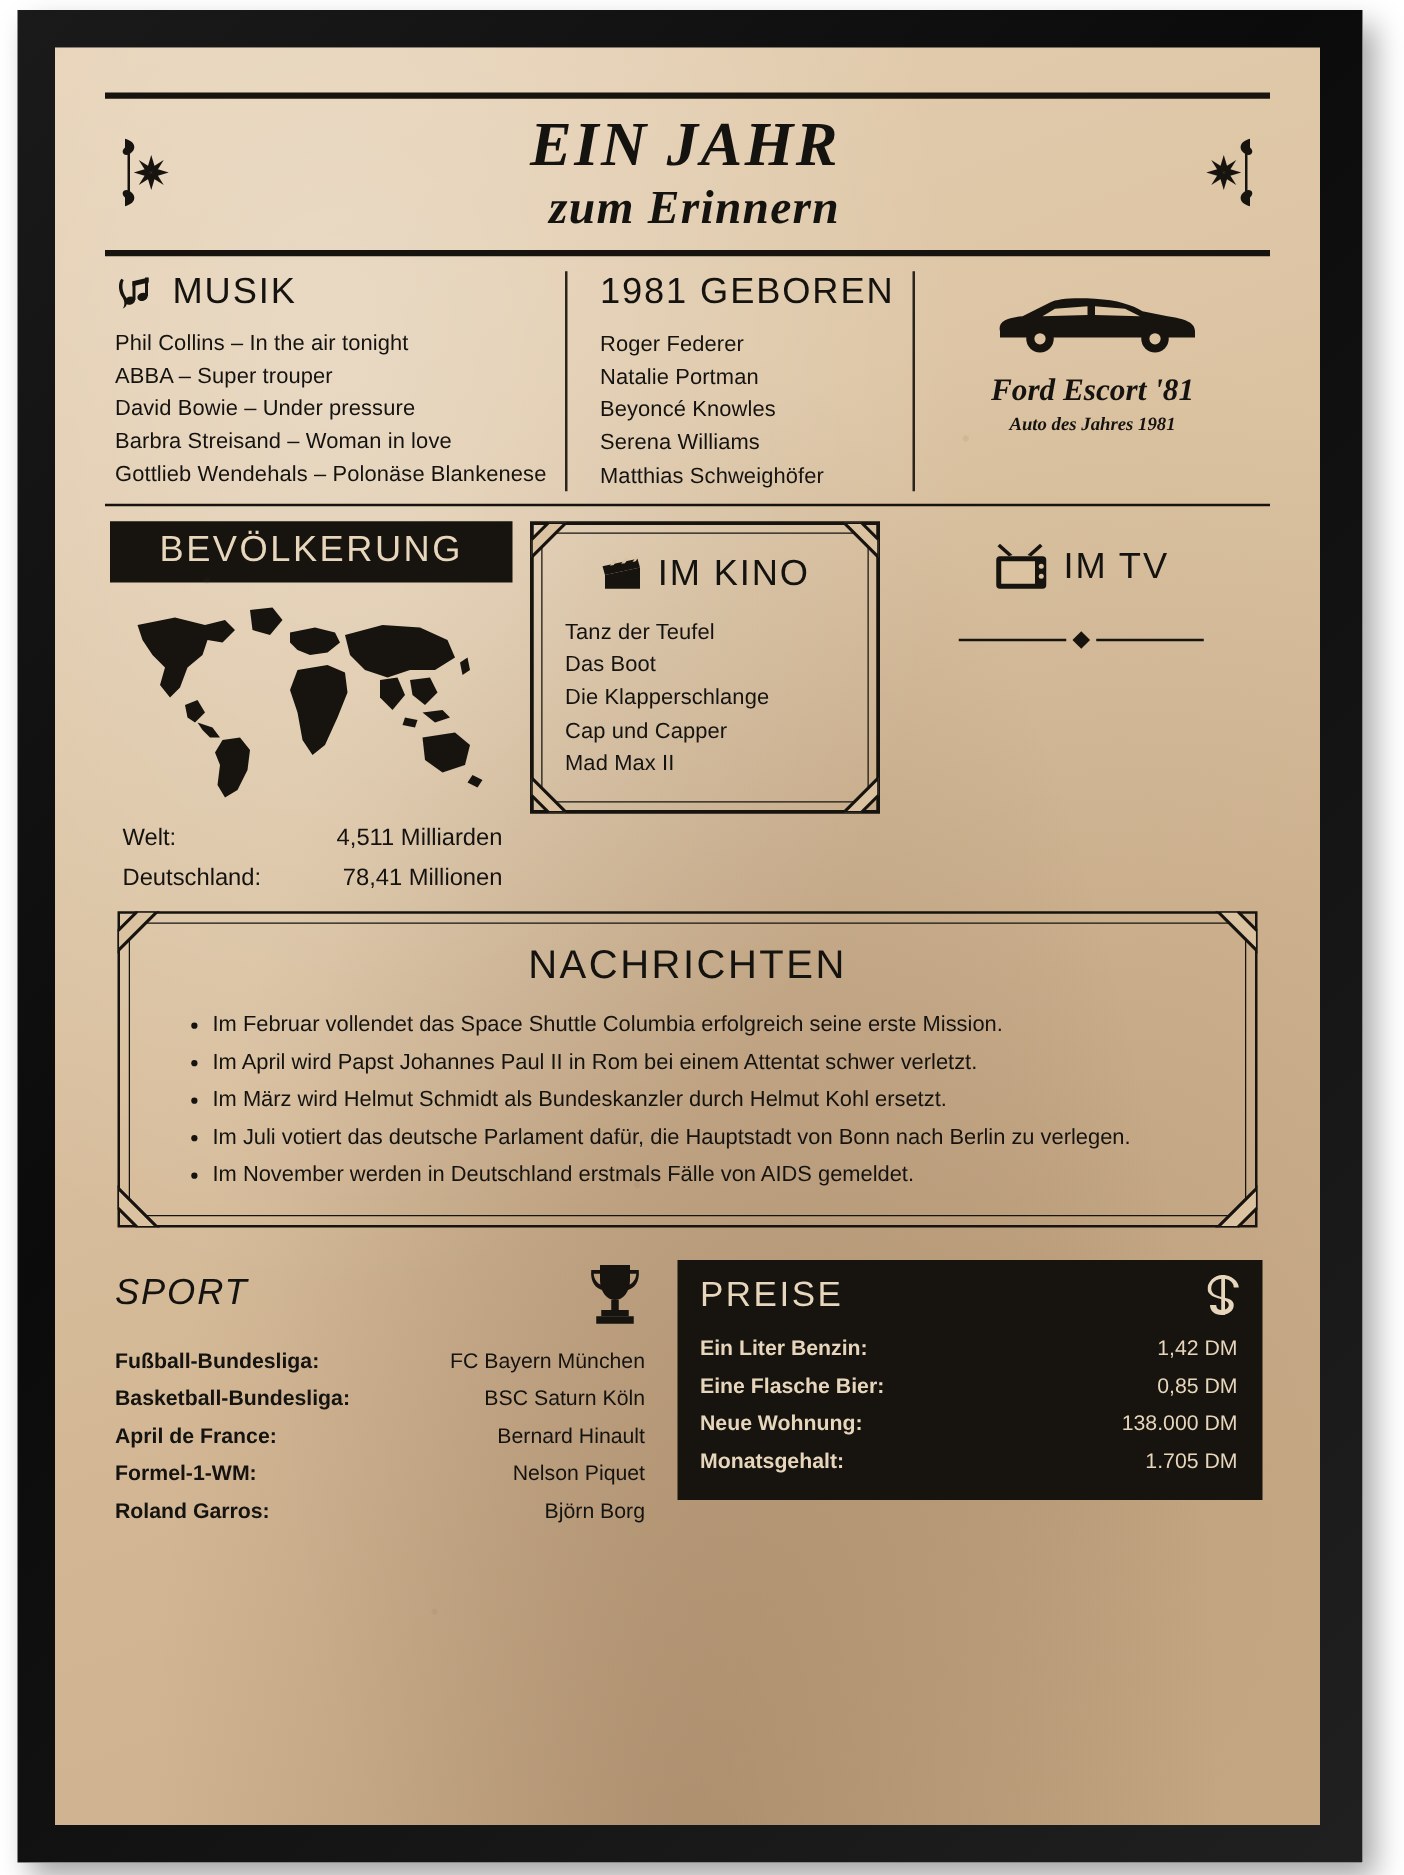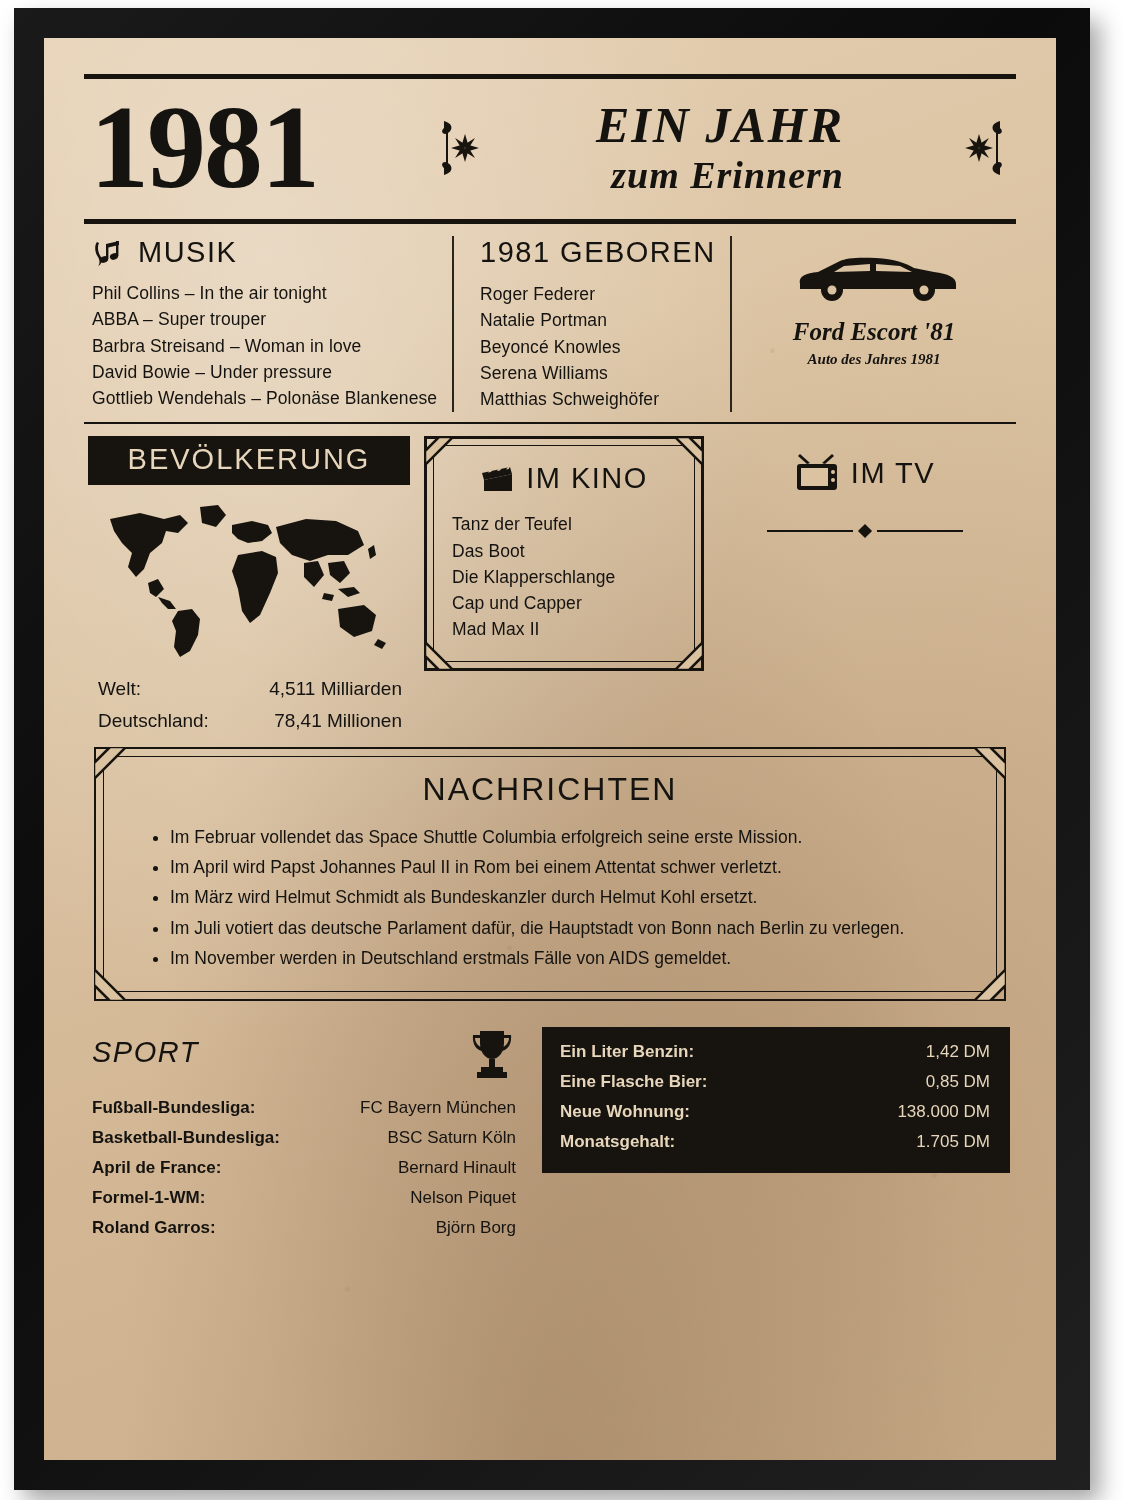--- a/index.html
+++ b/index.html
@@ -283,21 +283,20 @@
 </style>
 </head>
 <body>
 
 <div id="poster-frame">
   <div id="poster-paper">
 
     <div class="rule-thick"></div>
     <div id="header">
       <div id="header-inner">
-        <div id="year-title">1981</div>
 
         <svg class="ornament" viewBox="0 0 46 70">
           <g fill="#17140f">
             <path d="M10 8 C 18 10, 20 16, 14 20 C 9 23, 6 18, 10 15"></path>
             <path d="M10 62 C 18 60, 20 54, 14 50 C 9 47, 6 52, 10 55"></path>
             <rect x="12" y="20" width="2" height="30"></rect>
             <g transform="translate(31,35)">
               <path d="M0 -14 L3 -4 L0 0 L-3 -4 Z"></path>
               <path d="M0 14 L3 4 L0 0 L-3 4 Z"></path>
               <path d="M-14 0 L-4 3 L0 0 L-4 -3 Z"></path>
@@ -348,22 +347,22 @@
               <path d="M14 8 L27 5 L27 9 L14 12 Z"></path>
               <ellipse cx="12" cy="23.5" rx="4.2" ry="3.2" transform="rotate(-18 12 23.5)"></ellipse>
               <ellipse cx="22" cy="20.5" rx="4.2" ry="3.2" transform="rotate(-18 22 20.5)"></ellipse>
             </g>
           </svg>
           <div class="sec-title">MUSIK</div>
         </div>
         <div>
           <div class="list-line">Phil Collins – In the air tonight</div>
           <div class="list-line">ABBA – Super trouper</div>
+          <div class="list-line">David Bowie – Under pressure</div>
           <div class="list-line">Barbra Streisand – Woman in love</div>
-          <div class="list-line">David Bowie – Under pressure</div>
           <div class="list-line">Gottlieb Wendehals – Polonäse Blankenese</div>
         </div>
       </div>
 
       <div id="geboren-col">
         <div class="sec-title" style="margin-bottom:12px;">1981 GEBOREN</div>
         <div>
           <div class="list-line">Roger Federer</div>
           <div class="list-line">Natalie Portman</div>
           <div class="list-line">Beyoncé Knowles</div>
@@ -560,20 +559,29 @@
           </div>
           <div class="kv-row">
             <span class="kv-label">Roland Garros:</span>
             <span>Björn Borg</span>
           </div>
         </div>
       </div>
 
       <div id="preise-col">
         <div id="preise-box">
+          <div id="preise-head">
+            <div id="preise-title">PREISE</div>
+            <svg width="26" height="32" viewBox="0 0 26 32">
+              <g fill="#e7d6bb">
+                <rect x="11" y="0" width="3" height="32"></rect>
+                <path d="M21 8 C21 3, 16 1, 12 1 C7 1, 3 4, 3 9 C3 14, 9 15, 13 16 C17 17, 21 18, 21 22 C21 27, 16 30, 11 30 C6 30, 2 27, 2 22 L7 22 C7 25, 9 26, 12 26 C15 26, 17 24, 17 22 C17 19, 13 18, 10 17 C6 16, 0 14, 0 9 C0 4, 5 -2, 12 -2 C19 -2, 25 3, 25 8 Z" transform="translate(0,2)"></path>
+              </g>
+            </svg>
+          </div>
           <div>
             <div class="kv-row">
               <span class="kv-label">Ein Liter Benzin:</span>
               <span>1,42 DM</span>
             </div>
             <div class="kv-row">
               <span class="kv-label">Eine Flasche Bier:</span>
               <span>0,85 DM</span>
             </div>
             <div class="kv-row">

